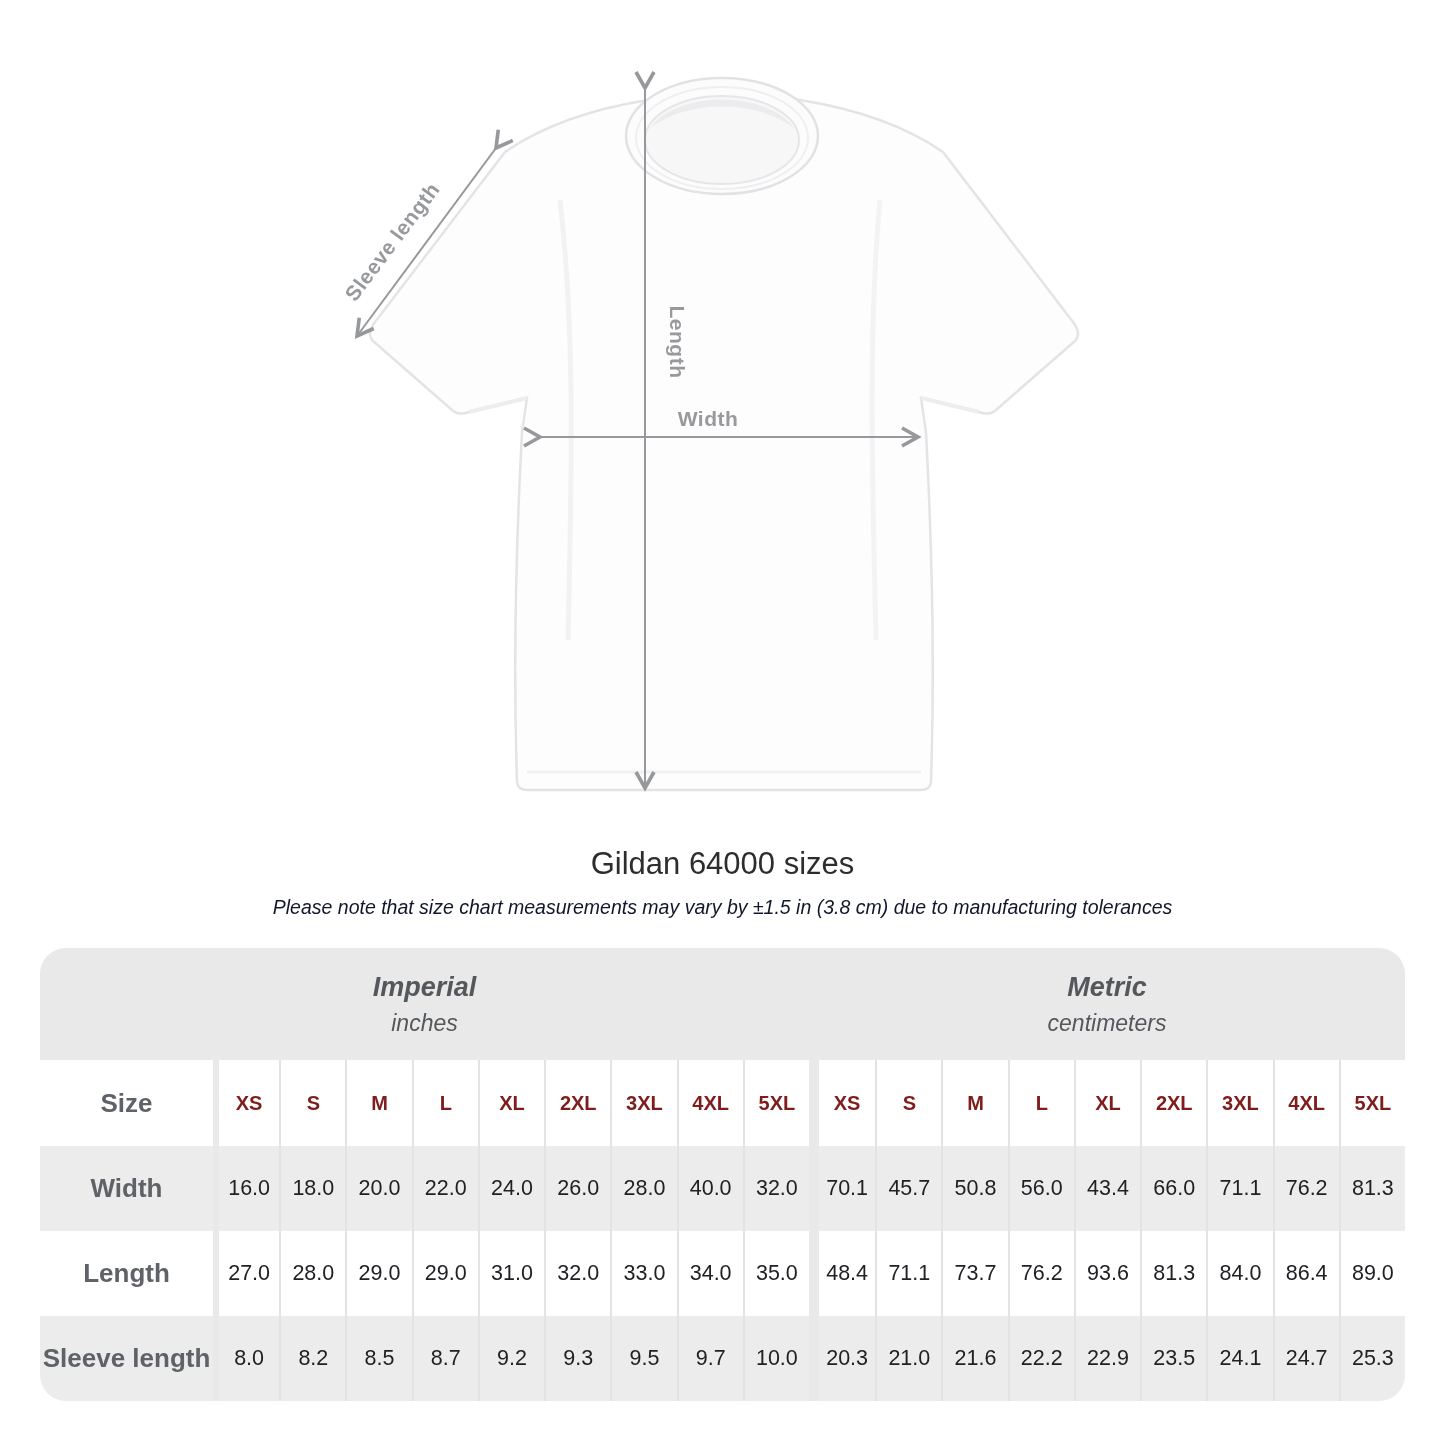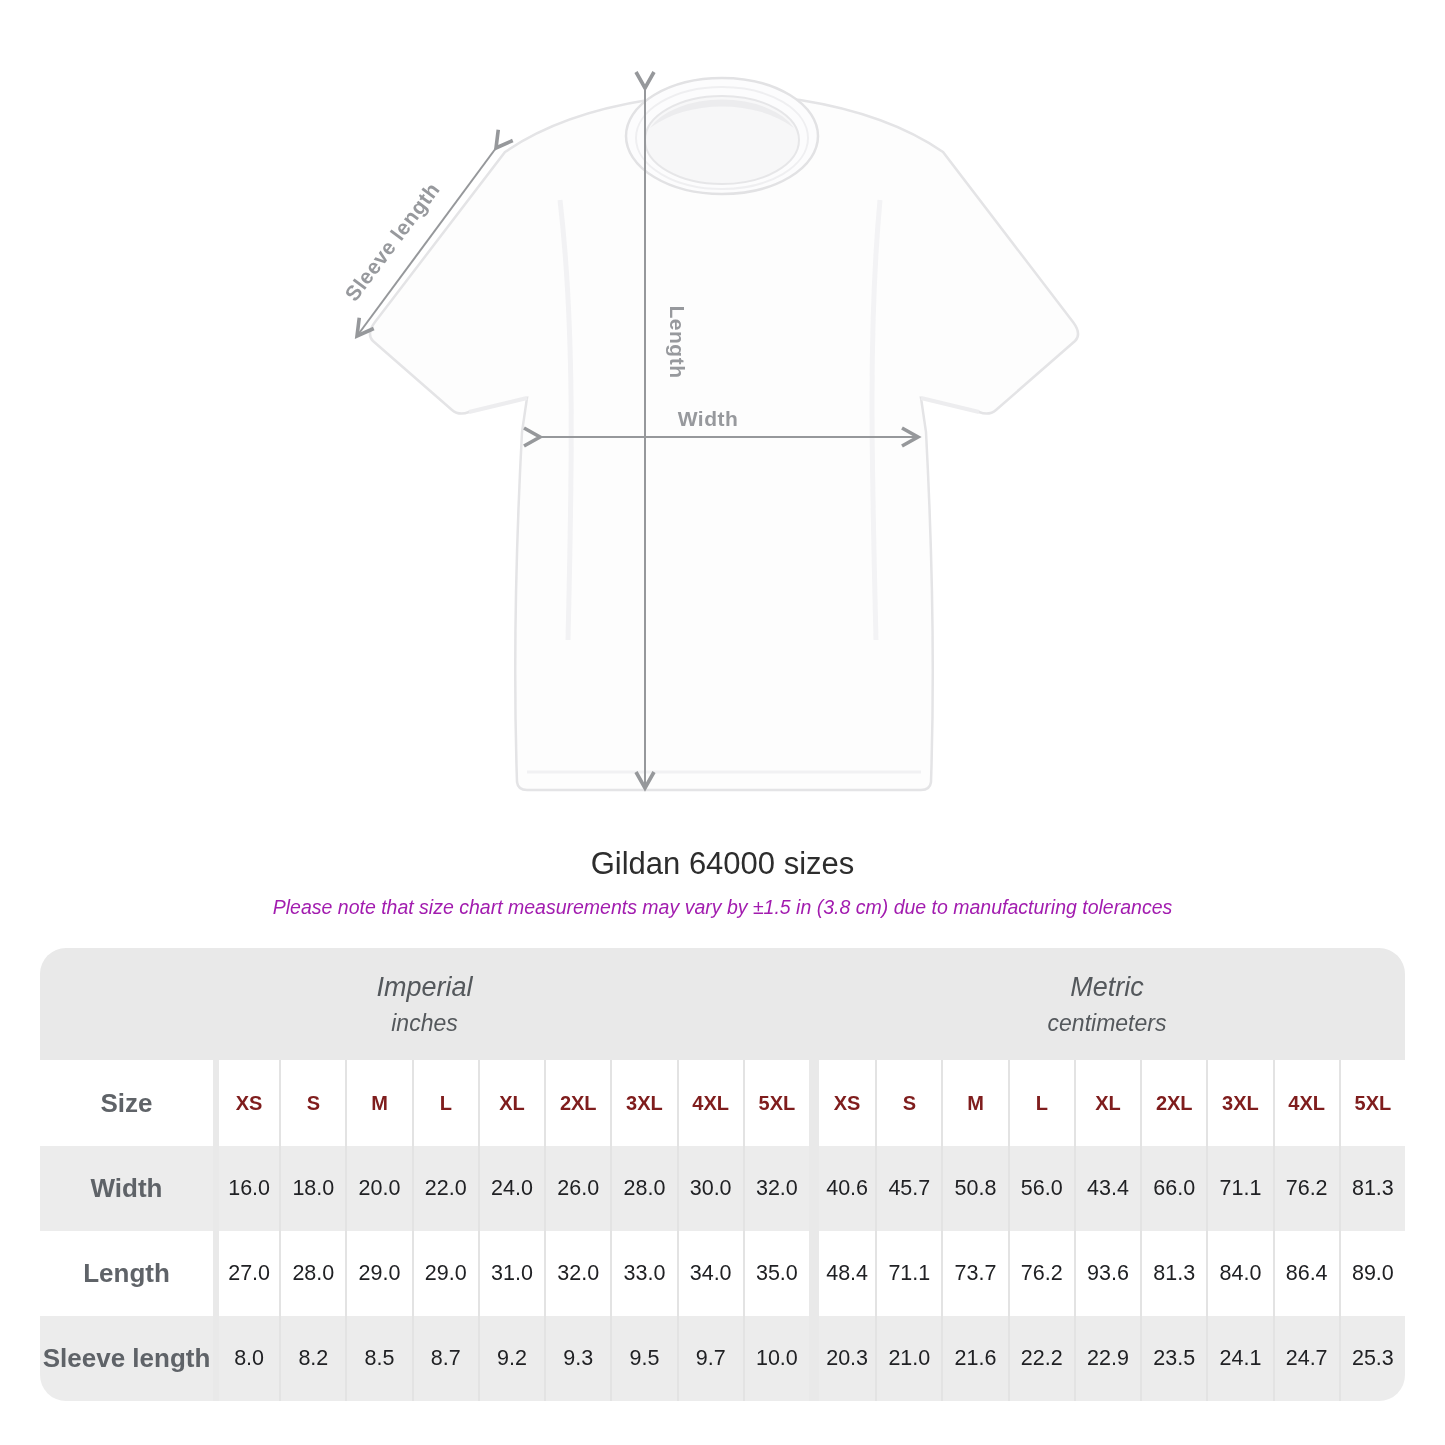--- a/index.html
+++ b/index.html
@@ -10,34 +10,34 @@
   
   #shirt-svg{position:absolute;left:0;top:0;}
   .measure-label{font-weight:bold;font-size:21px;fill:#97999d;letter-spacing:.5px;}
   
   .page-title{
     position:absolute;top:846px;left:0;width:100%;text-align:center;
     font-size:31px;font-weight:normal;color:#2d2d2d;
   }
   .page-subtitle{
     position:absolute;top:896px;left:0;width:100%;text-align:center;
-    font-size:19.5px;font-style:italic;color:#a21caf;
+    font-size:19.5px;font-style:italic;color:#0f172a;
   }
   
   #size-grid{
     position:absolute;left:40px;top:948px;width:1365px;height:453px;
     display:grid;grid-template-columns:173px repeat(18,1fr);
     grid-template-rows:112px 86px 85px 85px 85px;
     border-radius:26px;overflow:hidden;background:#ffffff;
   }
   .cell{display:flex;align-items:center;justify-content:center;box-sizing:border-box;}
   .gh{background:#e9e9e9;flex-direction:column;gap:7px;}
   .gh-imperial{grid-column:1 / span 10;}
   .gh-metric{grid-column:11 / span 9;}
-  .gh-title{font-size:27px;font-weight:normal;font-style:italic;color:#54585c;}
+  .gh-title{font-size:27px;font-weight:bold;font-style:italic;color:#54585c;}
   .gh-unit{font-size:23px;font-style:italic;color:#54585c;}
   .head{font-weight:bold;color:#7f1d1d;font-size:20px;}
   .label{font-size:26px;font-weight:bold;color:#5f6368;}
   .val{color:#202124;font-size:21.5px;}
   .stripe{background:#ececec;}
   .sep{border-left:2px solid #e3e3e3;}
   .sepw{border-left:6px solid #e9e9e9;}
   .sepm{border-left:10px solid #e9e9e9;}
 </style>
 </head>
@@ -129,23 +129,23 @@
     <div class="cell head sep">4XL</div>
     <div class="cell head sep">5XL</div>
     <div class="cell label stripe">Width</div>
     <div class="cell val stripe sepw">16.0</div>
     <div class="cell val stripe sep">18.0</div>
     <div class="cell val stripe sep">20.0</div>
     <div class="cell val stripe sep">22.0</div>
     <div class="cell val stripe sep">24.0</div>
     <div class="cell val stripe sep">26.0</div>
     <div class="cell val stripe sep">28.0</div>
-    <div class="cell val stripe sep">30.0</div>
+    <div class="cell val stripe sep">40.0</div>
     <div class="cell val stripe sep">32.0</div>
-    <div class="cell val stripe sepm">40.6</div>
+    <div class="cell val stripe sepm">70.1</div>
     <div class="cell val stripe sep">45.7</div>
     <div class="cell val stripe sep">50.8</div>
     <div class="cell val stripe sep">56.0</div>
     <div class="cell val stripe sep">43.4</div>
     <div class="cell val stripe sep">66.0</div>
     <div class="cell val stripe sep">71.1</div>
     <div class="cell val stripe sep">76.2</div>
     <div class="cell val stripe sep">81.3</div>
     <div class="cell label">Length</div>
     <div class="cell val sepw">27.0</div>

